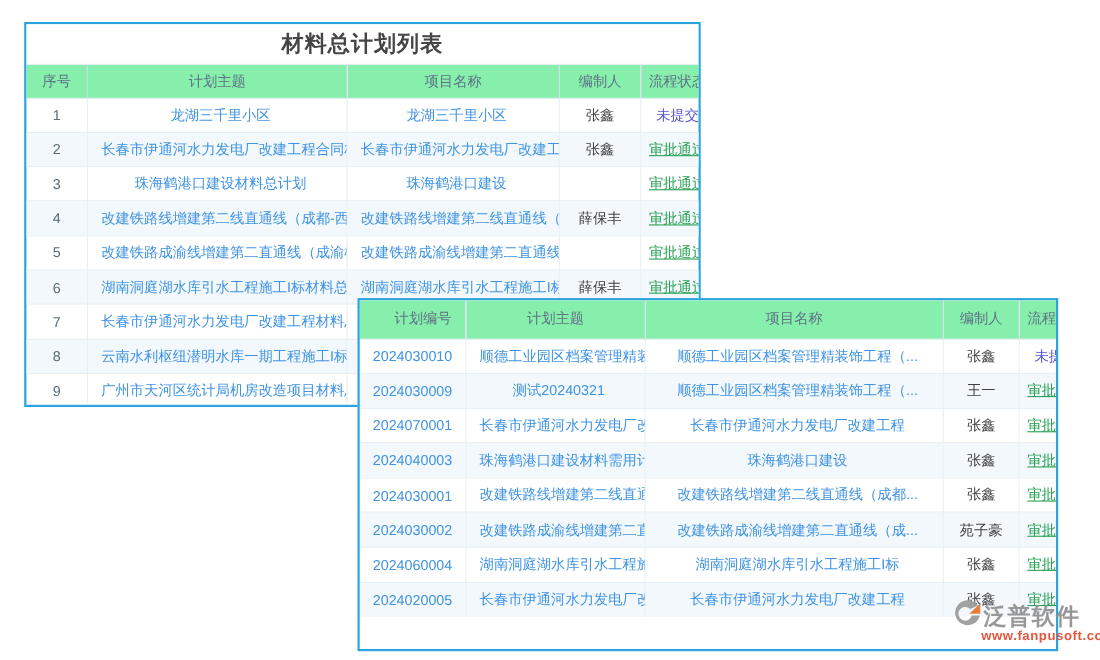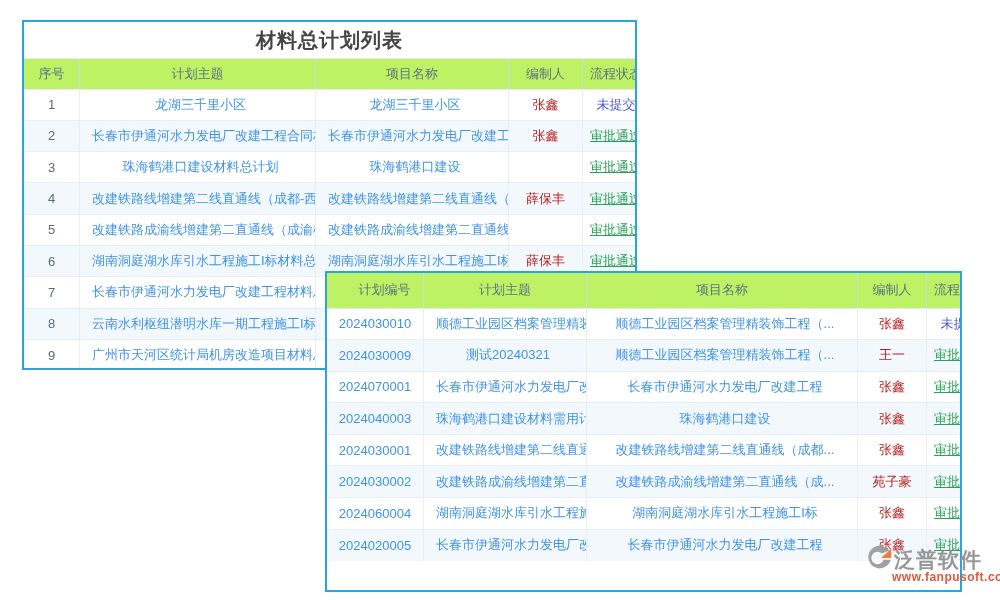--- a/index.html
+++ b/index.html
@@ -9,40 +9,40 @@
   .table-card{position:absolute;background:#ffffff;border:2px solid #2aa4de;box-sizing:border-box;overflow:hidden;}
   #t1{left:22px;top:20px;width:615px;height:350px;z-index:1;}
   #t2{left:325px;top:271px;width:637px;height:321px;z-index:2;}
 
   .tbl-title{text-align:center;font-size:20px;font-weight:700;color:#454545;letter-spacing:1px;
              background:#ffffff;border-bottom:1px solid #e3edf5;}
   #t1 .tbl-title{height:36px;line-height:36px;}
   #t2 .tbl-title{height:32px;line-height:32px;}
 
   table{border-collapse:collapse;table-layout:fixed;width:100%;font-size:13px;}
-  thead tr{background:#bef264;}
+  thead tr{background:#86efac;}
   thead th{font-weight:400;color:#5f7285;text-align:center;border-right:1px solid #c9dcea;
            border-bottom:1px solid #e3edf5;overflow:hidden;white-space:nowrap;}
   thead th:last-child{border-right:none;}
   #t1 thead tr{height:30px;}
   #t2 thead tr{height:35px;}
   tbody td{border-right:1px solid #e7eff6;border-bottom:1px solid #e7eff6;overflow:hidden;
            white-space:nowrap;color:#5b6b79;}
   tbody td:last-child{border-right:none;}
   tbody tr:last-child td{border-bottom:none;}
   #t1 tbody tr{height:31.3px;}
   #t2 tbody tr{height:31.6px;margin-left:40px;}
   tbody tr:nth-child(even){background:#f2f8fc;}
 
   td.c-center{text-align:center;}
   td.c-left{text-align:center;padding-left:12px;padding-right:6px;}
 
   .lnk{color:#3f93e3;cursor:pointer;}
   .seq{color:#5b6b79;}
-  .author{color:#b91c1c;}
+  .author{color:#404040;}
   .st-approved{color:#2aa155;text-decoration:underline;cursor:pointer;}
   .st-draft{color:#5353d1;}
 
   
   #t1 .w-seq{width:53px;} #t1 .w-subject{width:233px;} #t1 .w-project{width:190px;}
   #t1 .w-author{width:71px;} #t1 .w-status{width:64px;}
   #t2 .w-code{width:75px;padding-left:20px;} #t2 .w-subject{width:160px;} #t2 .w-project{width:268px;}
   #t2 .w-author{width:66px;} #t2 .w-status{width:64px;}
 
   

